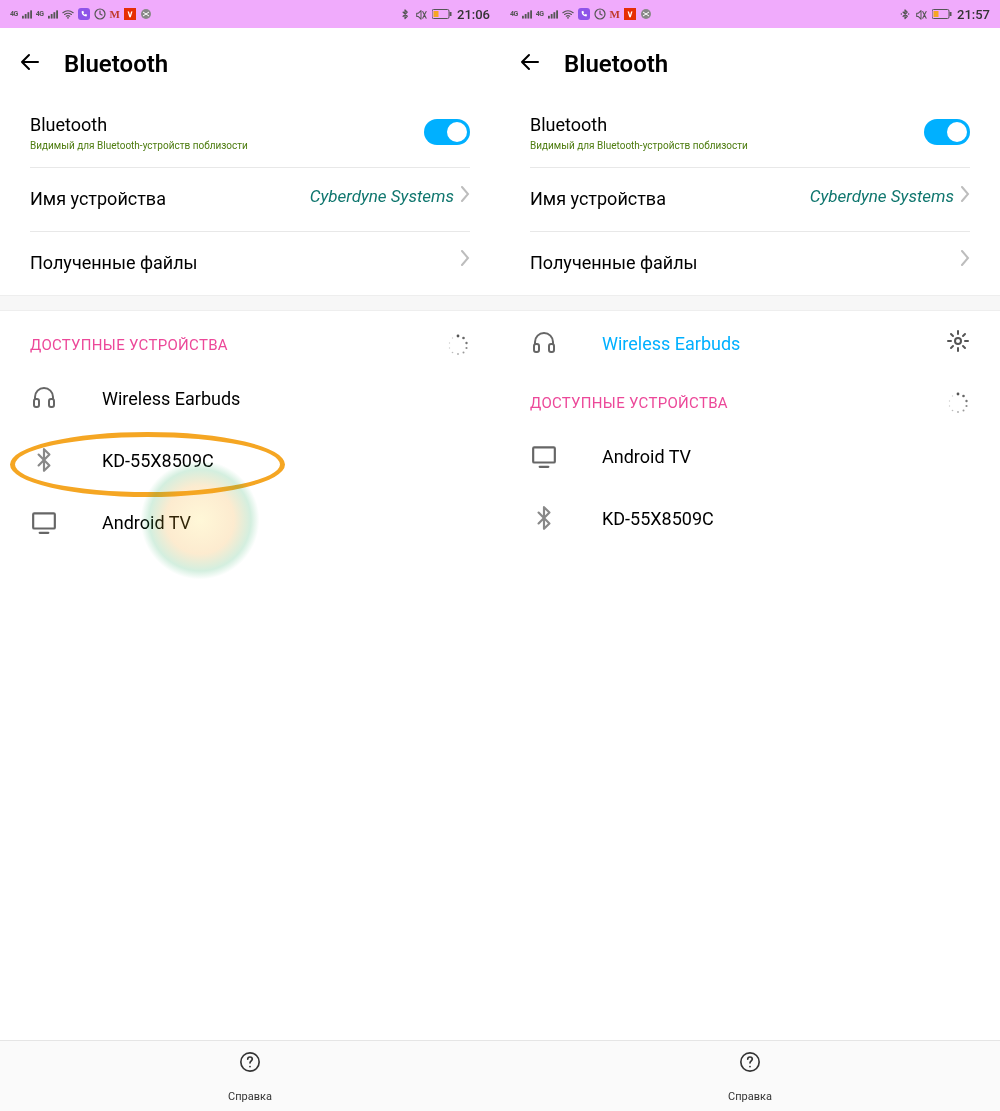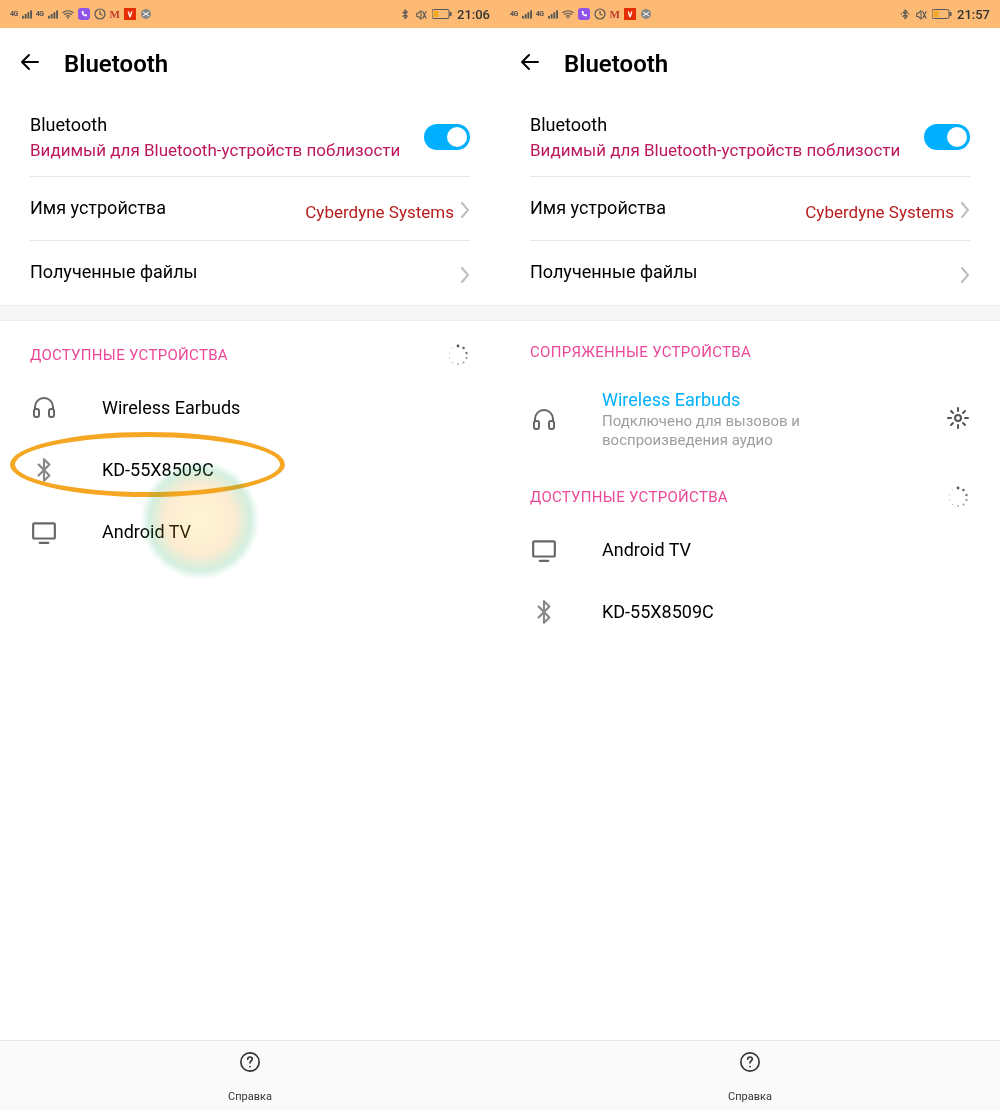--- a/index.html
+++ b/index.html
@@ -21,21 +21,21 @@
     position: relative;
   }
   .status-bar {
     height: 28px;
     display: flex;
     align-items: center;
     padding: 0 10px;
     font-size: 10px;
     font-weight: 600;
     color: #555;
-    background: #fdba74;
+    background: #f0abfc;
   }
   .status-left { display: flex; align-items: center; gap: 4px; flex: 1; }
   .status-right { display: flex; align-items: center; gap: 5px; }
   .sb-ic { display: inline-flex; align-items: center; justify-content: center; }
   .sb-4g { font-size: 7px; font-weight: bold; letter-spacing: -0.5px; }
   .sb-bars svg { width: 10px; height: 10px; }
   .sb-wifi svg { width: 12px; height: 10px; }
   .sb-viber { width: 12px; height: 12px; background:#8e54e9; border-radius:3px; display:inline-flex;align-items:center;justify-content:center;}
   .sb-clock svg { width:12px; height:12px; }
   .sb-gmail { font-family: Georgia, serif; font-weight: bold; font-size:11px; color:#c0392b; }
@@ -56,32 +56,32 @@
   .back-arrow svg { width: 24px; height: 24px; stroke:#000; }
   .page-title { font-size: 24px; font-weight: 600; color:#000;}
 
   .block{ padding: 0 30px; }
   .toggle-row{
     display:flex; align-items:center; padding:10px 0 14px 0;
     border-bottom:1px solid #e8e8e8;
   }
   .toggle-text{flex:1;}
   .row-title{font-size:18px;color:#000;line-height:1.4;margin-bottom:2px;}
-  .row-sub{font-size:17px;color:#be185d;line-height:1.35;}
+  .row-sub{font-size:10px;color:#4d7c0f;line-height:1.35;}
   .toggle{
     width:46px;height:26px;border-radius:20px;background:#00b0ff;position:relative;flex-shrink:0;
   }
   .toggle::after{
     content:"";position:absolute;width:20px;height:20px;border-radius:50%;background:#fff;top:3px;right:3px;
   }
   .row-link{
-    display:flex;align-items:flex-end;padding:18px 0;border-bottom:1px solid #e8e8e8;
+    display:flex;align-items:flex-start;padding:18px 0;border-bottom:1px solid #e8e8e8;
   }
   .row-link .row-title{flex:0 0 auto;}
-  .row-value{flex:1;text-align:right;font-size:17px;color:#b91c1c;margin-right:6px;}
+  .row-value{flex:1;text-align:right;font-size:17px;color:#0f766e;margin-right:6px;font-style:italic;}
   .chevron svg{width:10px;height:16px;}
   .row-link.last{border-bottom:none;}
 
   .section-gap{height:16px;background:#f7f7f7;border-top:1px solid #eee;border-bottom:1px solid #eee;}
   .section-header{
     display:flex;align-items:center;justify-content:space-between;
     padding:22px 30px 10px 30px;
   }
   .section-title{font-size:15px;color:#ec4899;letter-spacing:0.3px;}
   .spinner{
@@ -432,33 +432,29 @@
     <div class="row-link last">
       <div class="row-title" style="flex:1">Полученные файлы</div>
       <span class="chevron"><svg viewBox="0 0 10 16">
             <use href="#ic-chevron"></use>
           </svg></span>
     </div>
   </div>
 
   <div class="section-gap"></div>
 
-  <div class="section-header">
-    <span class="section-title">СОПРЯЖЕННЫЕ УСТРОЙСТВА</span>
-  </div>
 
   <div class="device-row">
     <span class="dev-icon">
         <svg viewBox="0 0 26 26">
           <use href="#ic-headphones"></use>
         </svg>
       </span>
     <div class="device-text">
       <div class="dev-name connected">Wireless Earbuds</div>
-      <div class="dev-sub">Подключено для вызовов и воспроизведения аудио</div>
     </div>
     <span class="gear"><svg viewBox="0 0 24 24">
           <use href="#ic-gear"></use>
         </svg></span>
   </div>
 
   <div class="section-header" style="padding-top:16px">
     <span class="section-title">ДОСТУПНЫЕ УСТРОЙСТВА</span>
     <span class="spinner"><svg viewBox="0 0 24 24">
           <use href="#ic-spinner"></use>

